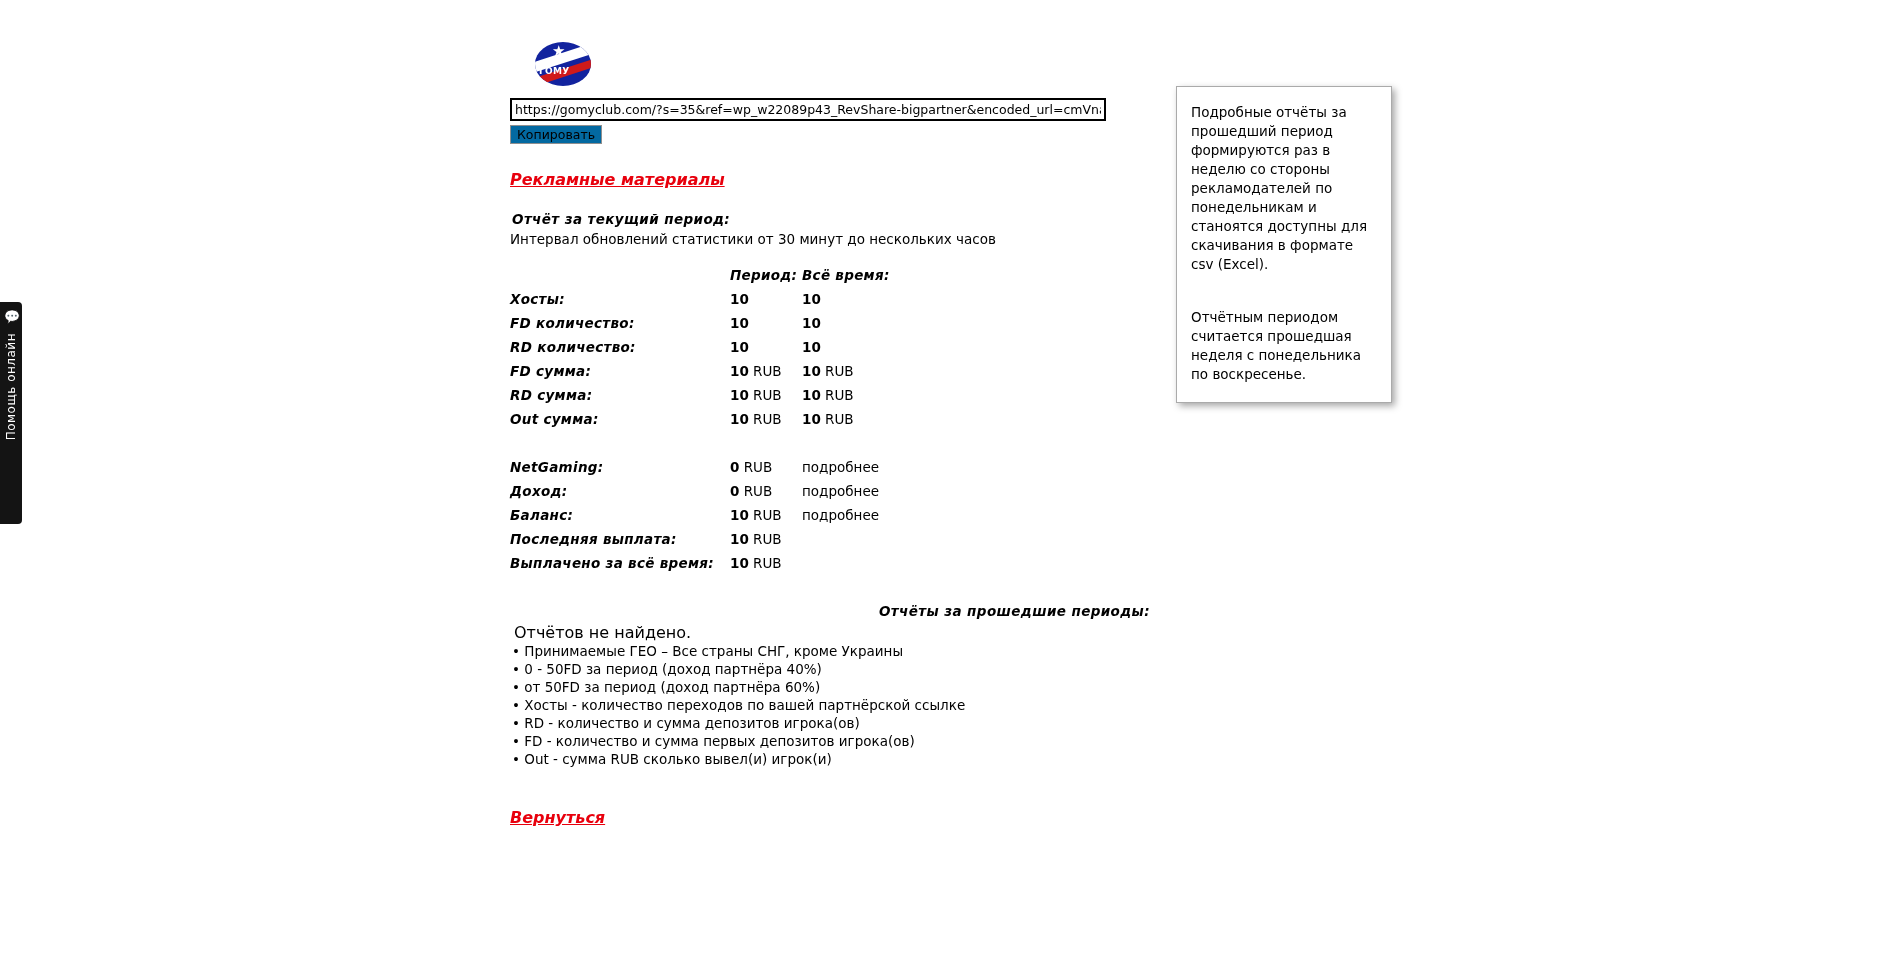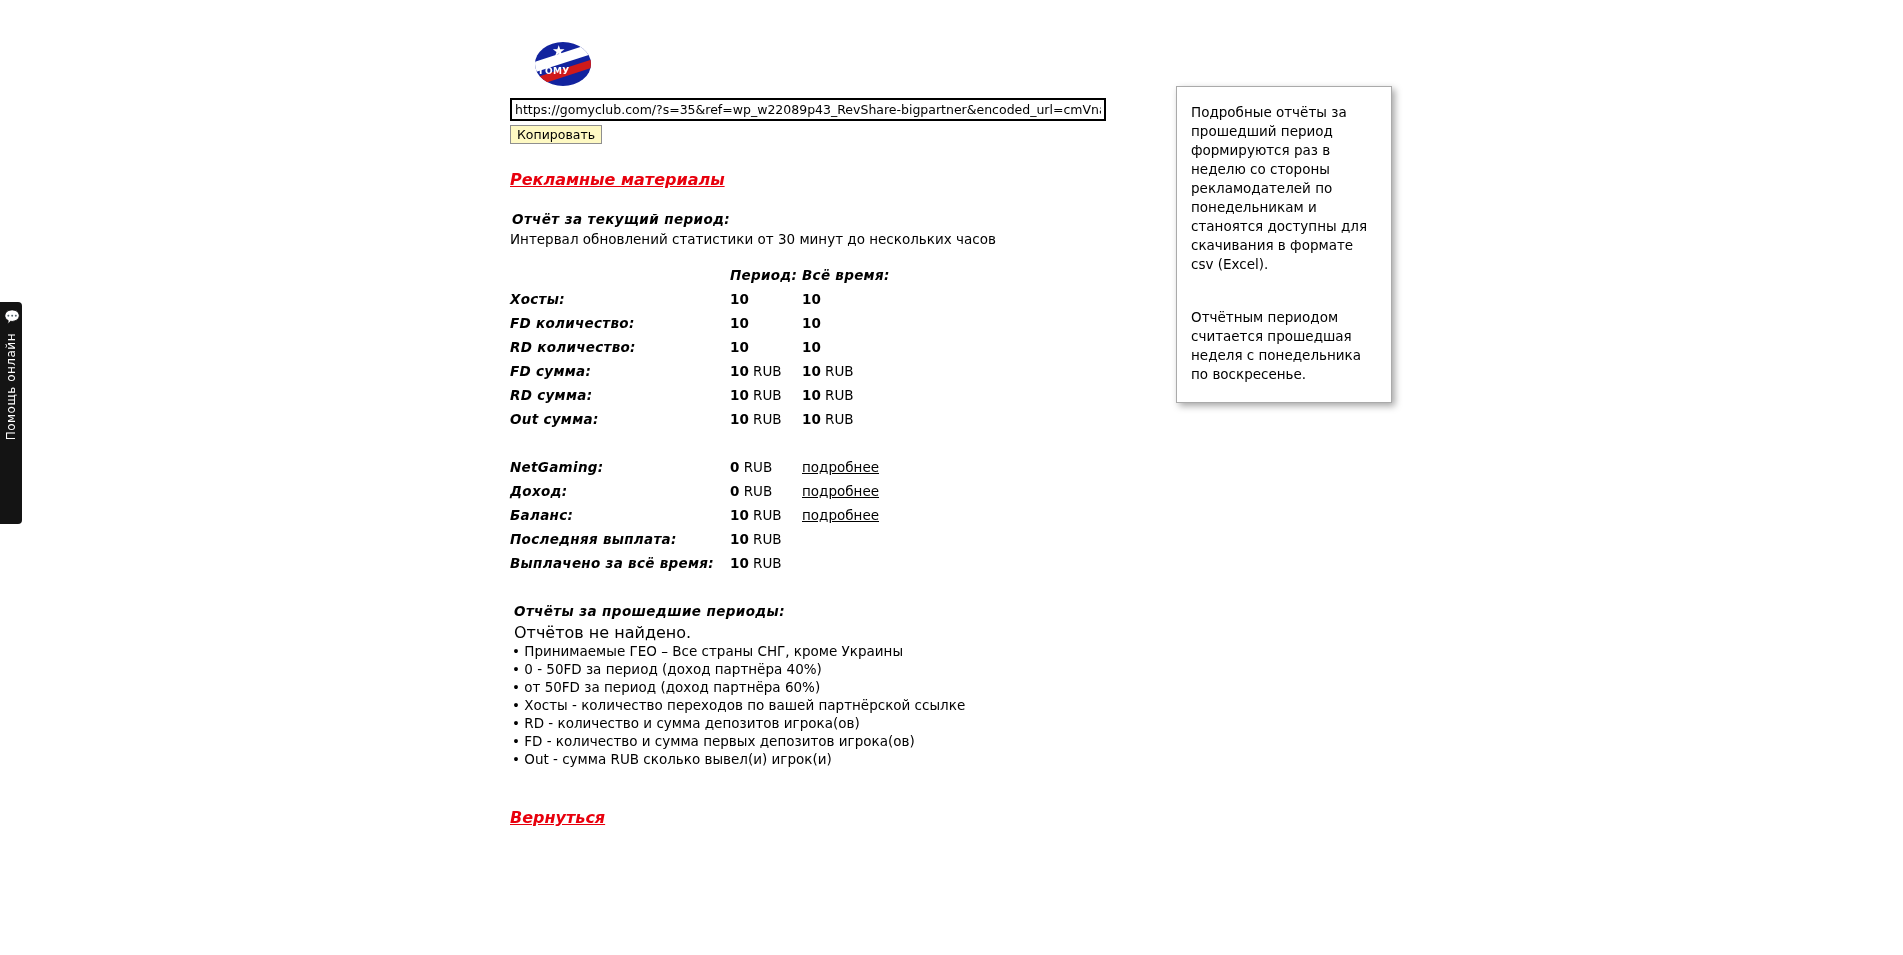--- a/index.html
+++ b/index.html
@@ -119,21 +119,21 @@
     border: 2px solid #000000;
     background: #ffffff;
     color: #000000;
     display: block;
   }
   .copy-btn {
     margin-top: 4px;
     font-family: "DejaVu Sans", sans-serif;
     font-size: 12.5px;
     padding: 1px 6px;
-    background: #fef9c3;
+    background: #0369a1;
     border: 1px solid #8f8f8f;
     color: #000000;
     cursor: pointer;
   }
 
   .promo-link {
     display: inline-block;
     margin-top: 26px;
     color: #e8000d;
     font-size: 16px;
@@ -180,31 +180,31 @@
     font-weight: bold;
     font-style: italic;
     letter-spacing: 0.3px;
     height: 24px;
   }
   table.stats .num { font-weight: bold; }
   table.stats .cur { font-weight: normal; }
   table.stats .spacer td { height: 24px; }
   .detail-link {
     color: #000000;
-    text-decoration: underline;
     cursor: pointer;
   }
 
   .periods-title {
     margin-top: 24px;
     font-weight: bold;
     font-style: italic;
     font-size: 13.5px;
     letter-spacing: 0.4px;
     padding-left: 4px;
+    text-align: right;
   }
   .periods-empty {
     margin-top: 4px;
     font-size: 16px;
     padding-left: 4px;
   }
 
   ul.bullets {
     list-style: none;
     margin: 0;

